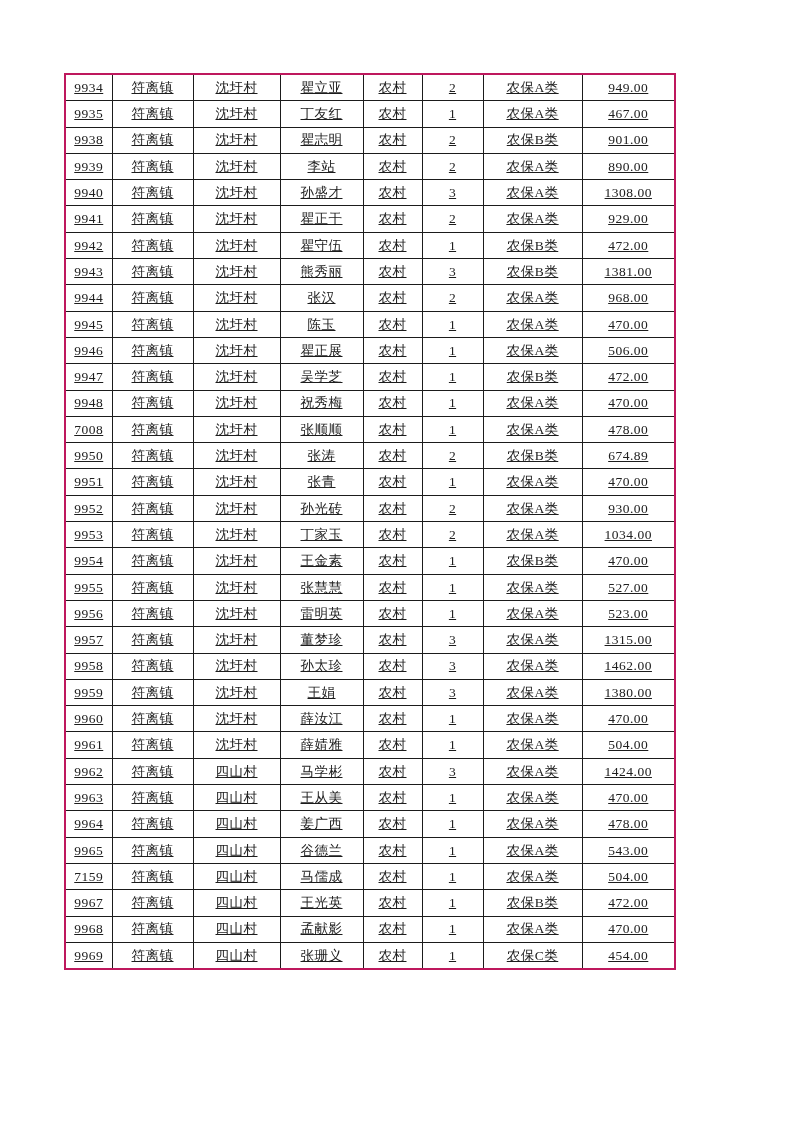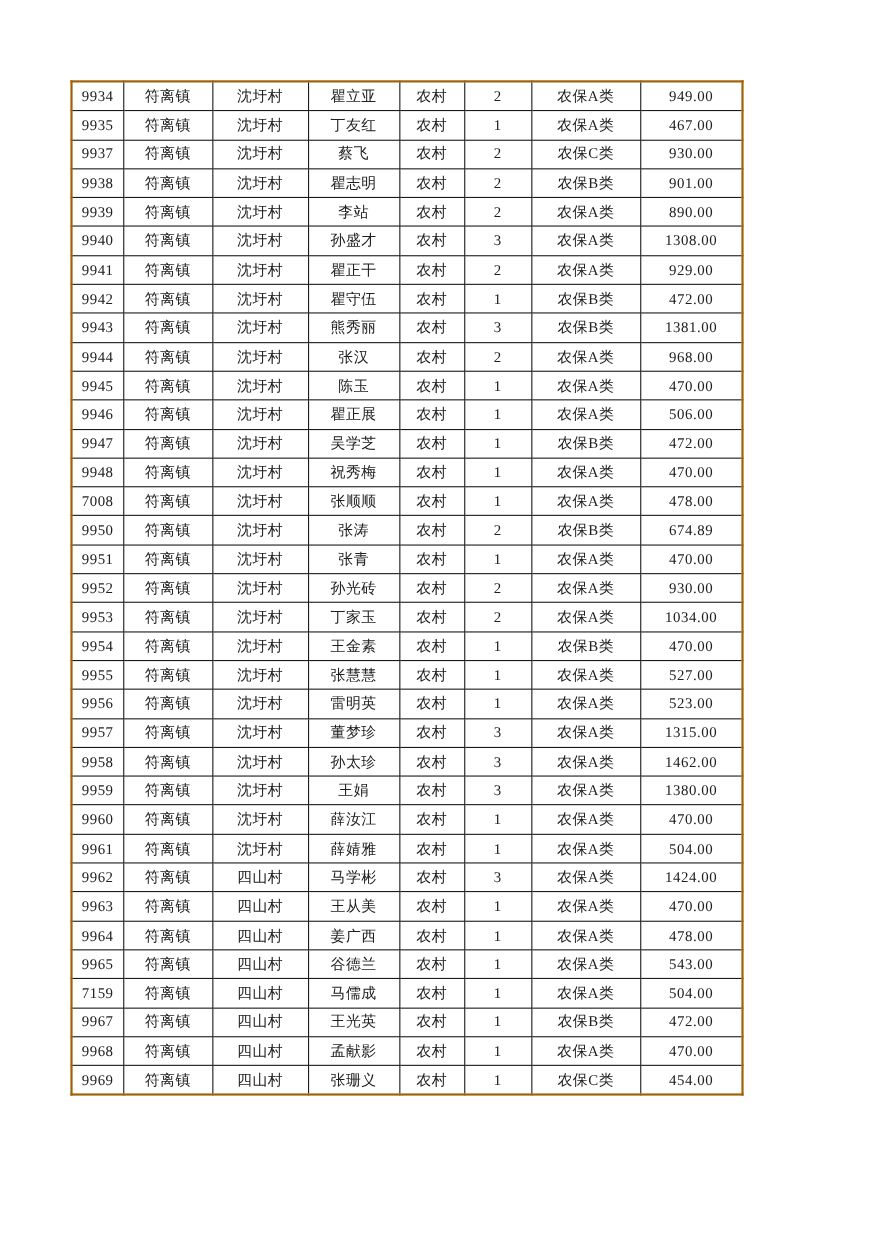--- a/index.html
+++ b/index.html
@@ -16,21 +16,22 @@
     font-family: "Liberation Serif", "DejaVu Serif", serif;
     color: #1c1c1c;
   }
   table.grid {
     position: absolute;
     left: 64px;
     top: 73px;
     border-collapse: collapse;
     table-layout: fixed;
     width: 611px;
-    border: 2px solid #a16207;
+    border: 2px solid #be185d;
+    text-decoration: underline;
   }
   table.grid td {
     border: 1.5px solid #1b1b1b;
     height: 25.3px;
     padding: 0;
     text-align: center;
     vertical-align: middle;
     font-size: 13.5px;
     line-height: 1;
     white-space: nowrap;
@@ -77,30 +78,20 @@
           <td>9935</td>
           <td>符离镇</td>
           <td>沈圩村</td>
           <td>丁友红</td>
           <td>农村</td>
           <td>1</td>
           <td>农保A类</td>
           <td>467.00</td>
         </tr>
         <tr>
-          <td>9937</td>
-          <td>符离镇</td>
-          <td>沈圩村</td>
-          <td>蔡飞</td>
-          <td>农村</td>
-          <td>2</td>
-          <td>农保C类</td>
-          <td>930.00</td>
-        </tr>
-        <tr>
           <td>9938</td>
           <td>符离镇</td>
           <td>沈圩村</td>
           <td>瞿志明</td>
           <td>农村</td>
           <td>2</td>
           <td>农保B类</td>
           <td>901.00</td>
         </tr>
         <tr>

